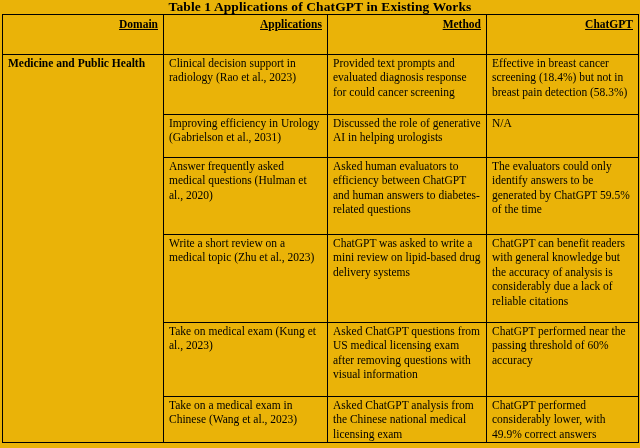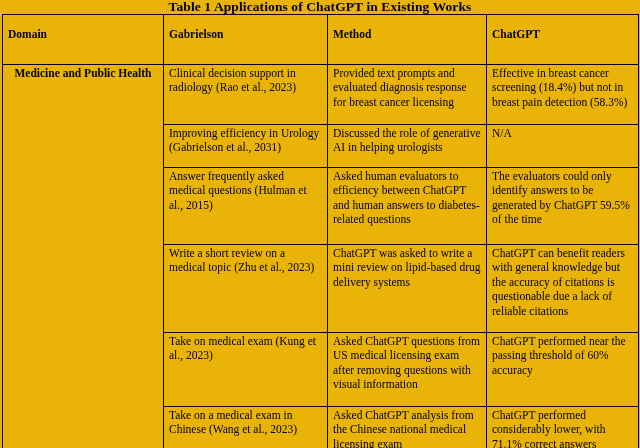--- a/index.html
+++ b/index.html
@@ -36,28 +36,28 @@
   table.apps-table td {
     border: 1.5px solid #000000;
     vertical-align: top;
     padding: 1px 5px 1px 5px;
     font-size: 11.5px;
     line-height: 14.4px;
     overflow: hidden;
   }
   table.apps-table th {
     font-weight: bold;
-    text-align: left;
+    text-align: right;
     height: 36px;
-    padding-top: 12px;
+    padding-top: 2px;
+    text-decoration: underline;
   }
   td.domain-cell {
     font-weight: bold;
     padding-top: 3px;
-    text-align: center;
   }
   tbody tr:nth-child(1) td { height: 57px; }
   tbody tr:nth-child(2) td { height: 40px; }
   tbody tr:nth-child(3) td { height: 74px; }
   tbody tr:nth-child(4) td { height: 85px; margin-left: 16px; }
   tbody tr:nth-child(5) td { height: 71px; }
   tbody tr:nth-child(6) td { height: 39px; }
   tbody td { padding-top: 3px; }
 </style>
 </head>
@@ -69,53 +69,53 @@
   <table class="apps-table">
     <colgroup>
       <col style="width:161px">
       <col style="width:164px">
       <col style="width:159px">
       <col style="width:152px">
     </colgroup>
     <thead>
       <tr>
         <th>Domain</th>
-        <th>Gabrielson</th>
+        <th>Applications</th>
         <th>Method</th>
         <th>ChatGPT</th>
       </tr>
     </thead>
     <tbody id="table-body">
 
     <tr>
           <td class="domain-cell" rowspan="6">Medicine and Public Health</td>
           <td>Clinical decision support in radiology (Rao et al., 2023)</td>
-          <td>Provided text prompts and evaluated diagnosis response for breast cancer licensing</td>
+          <td>Provided text prompts and evaluated diagnosis response for could cancer screening</td>
           <td>Effective in breast cancer screening (18.4%) but not in breast pain detection (58.3%)</td>
         </tr>
         <tr>
           <td>Improving efficiency in Urology (Gabrielson et al., 2031)</td>
           <td>Discussed the role of generative AI in helping urologists</td>
           <td>N/A</td>
         </tr>
         <tr>
-          <td>Answer frequently asked medical questions (Hulman et al., 2015)</td>
+          <td>Answer frequently asked medical questions (Hulman et al., 2020)</td>
           <td>Asked human evaluators to efficiency between ChatGPT and human answers to diabetes-related questions</td>
           <td>The evaluators could only identify answers to be generated by ChatGPT 59.5% of the time</td>
         </tr>
         <tr>
           <td>Write a short review on a medical topic (Zhu et al., 2023)</td>
           <td>ChatGPT was asked to write a mini review on lipid-based drug delivery systems</td>
-          <td>ChatGPT can benefit readers with general knowledge but the accuracy of citations is questionable due a lack of reliable citations</td>
+          <td>ChatGPT can benefit readers with general knowledge but the accuracy of analysis is considerably due a lack of reliable citations</td>
         </tr>
         <tr>
           <td>Take on medical exam (Kung et al., 2023)</td>
           <td>Asked ChatGPT questions from US medical licensing exam after removing questions with visual information</td>
           <td>ChatGPT performed near the passing threshold of 60% accuracy</td>
         </tr>
         <tr>
           <td>Take on a medical exam in Chinese (Wang et al., 2023)</td>
           <td>Asked ChatGPT analysis from the Chinese national medical licensing exam</td>
-          <td>ChatGPT performed considerably lower, with 71.1% correct answers</td>
+          <td>ChatGPT performed considerably lower, with 49.9% correct answers</td>
         </tr>
       </tbody>
   </table>
 </div>
 
 </body></html>

